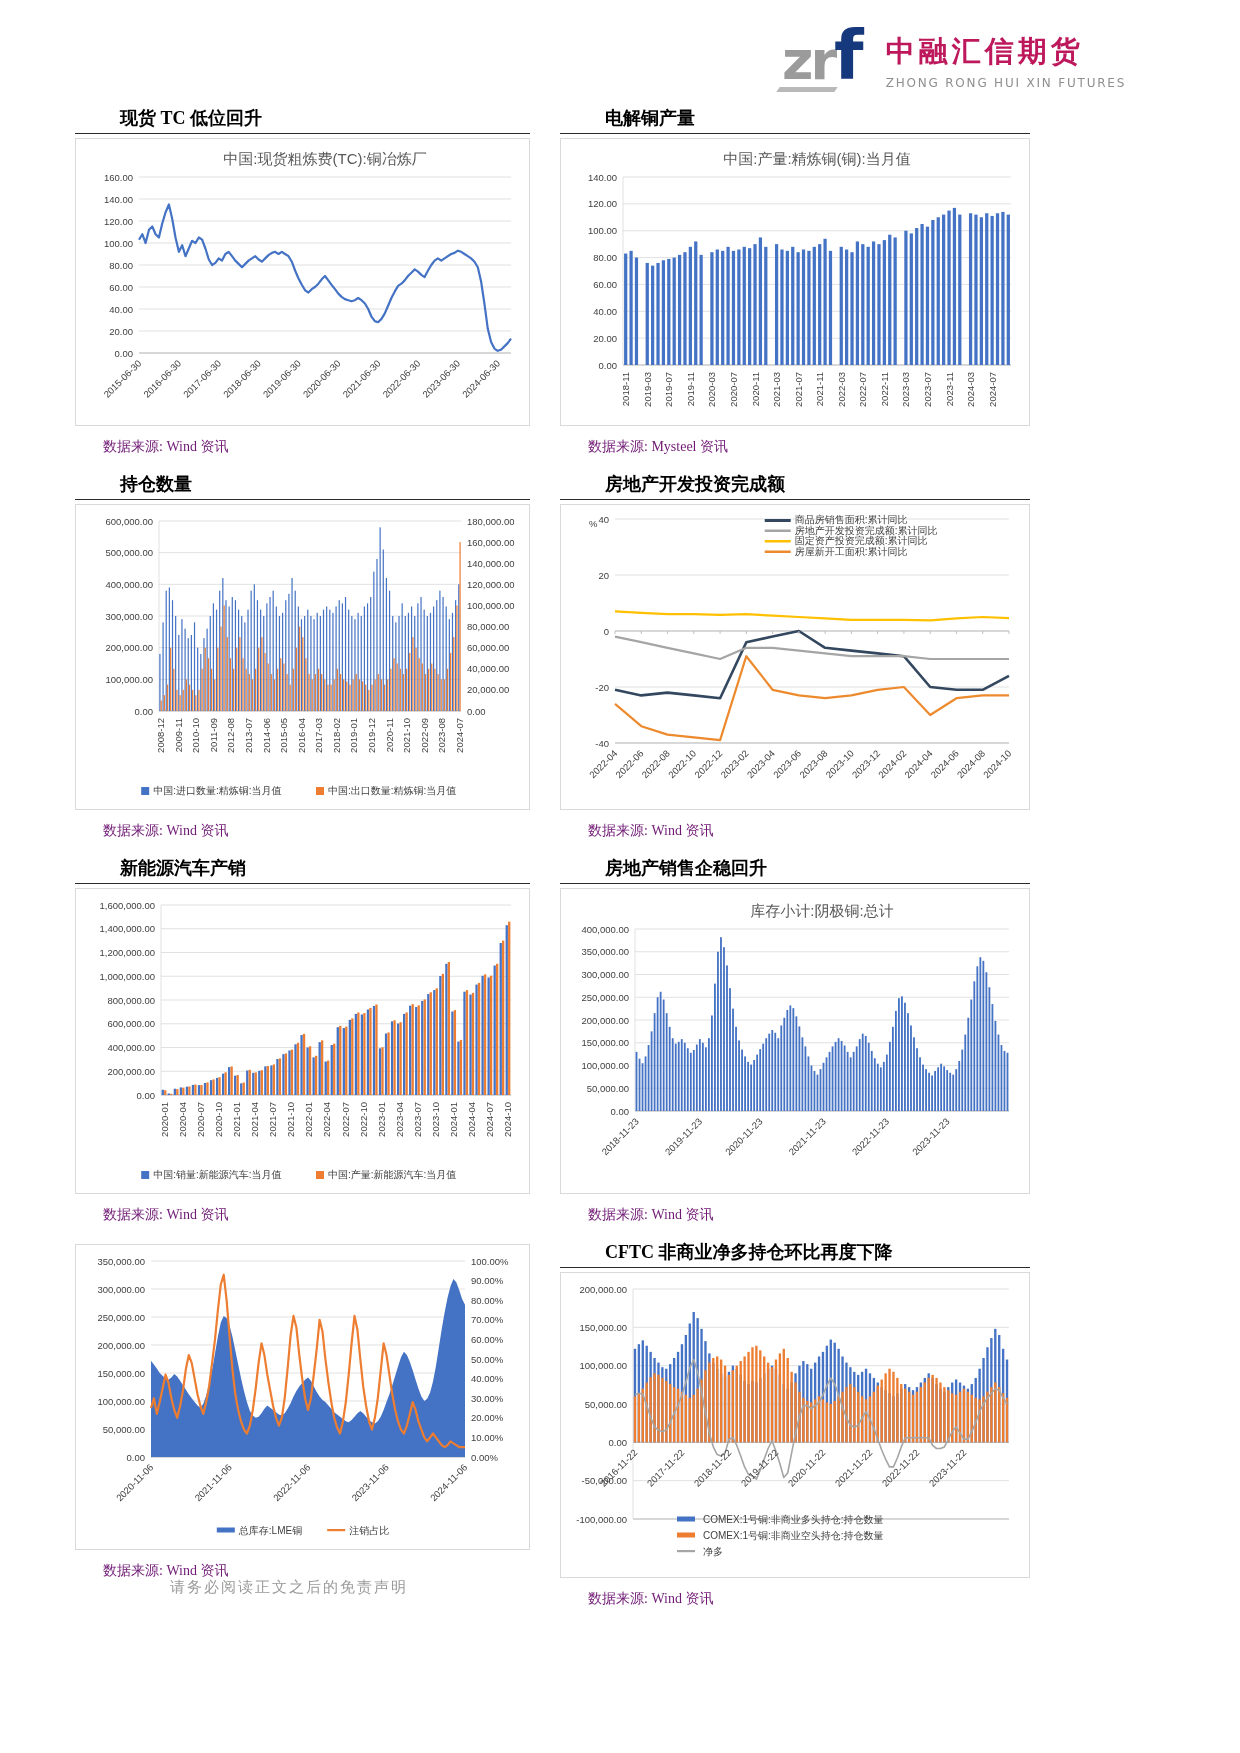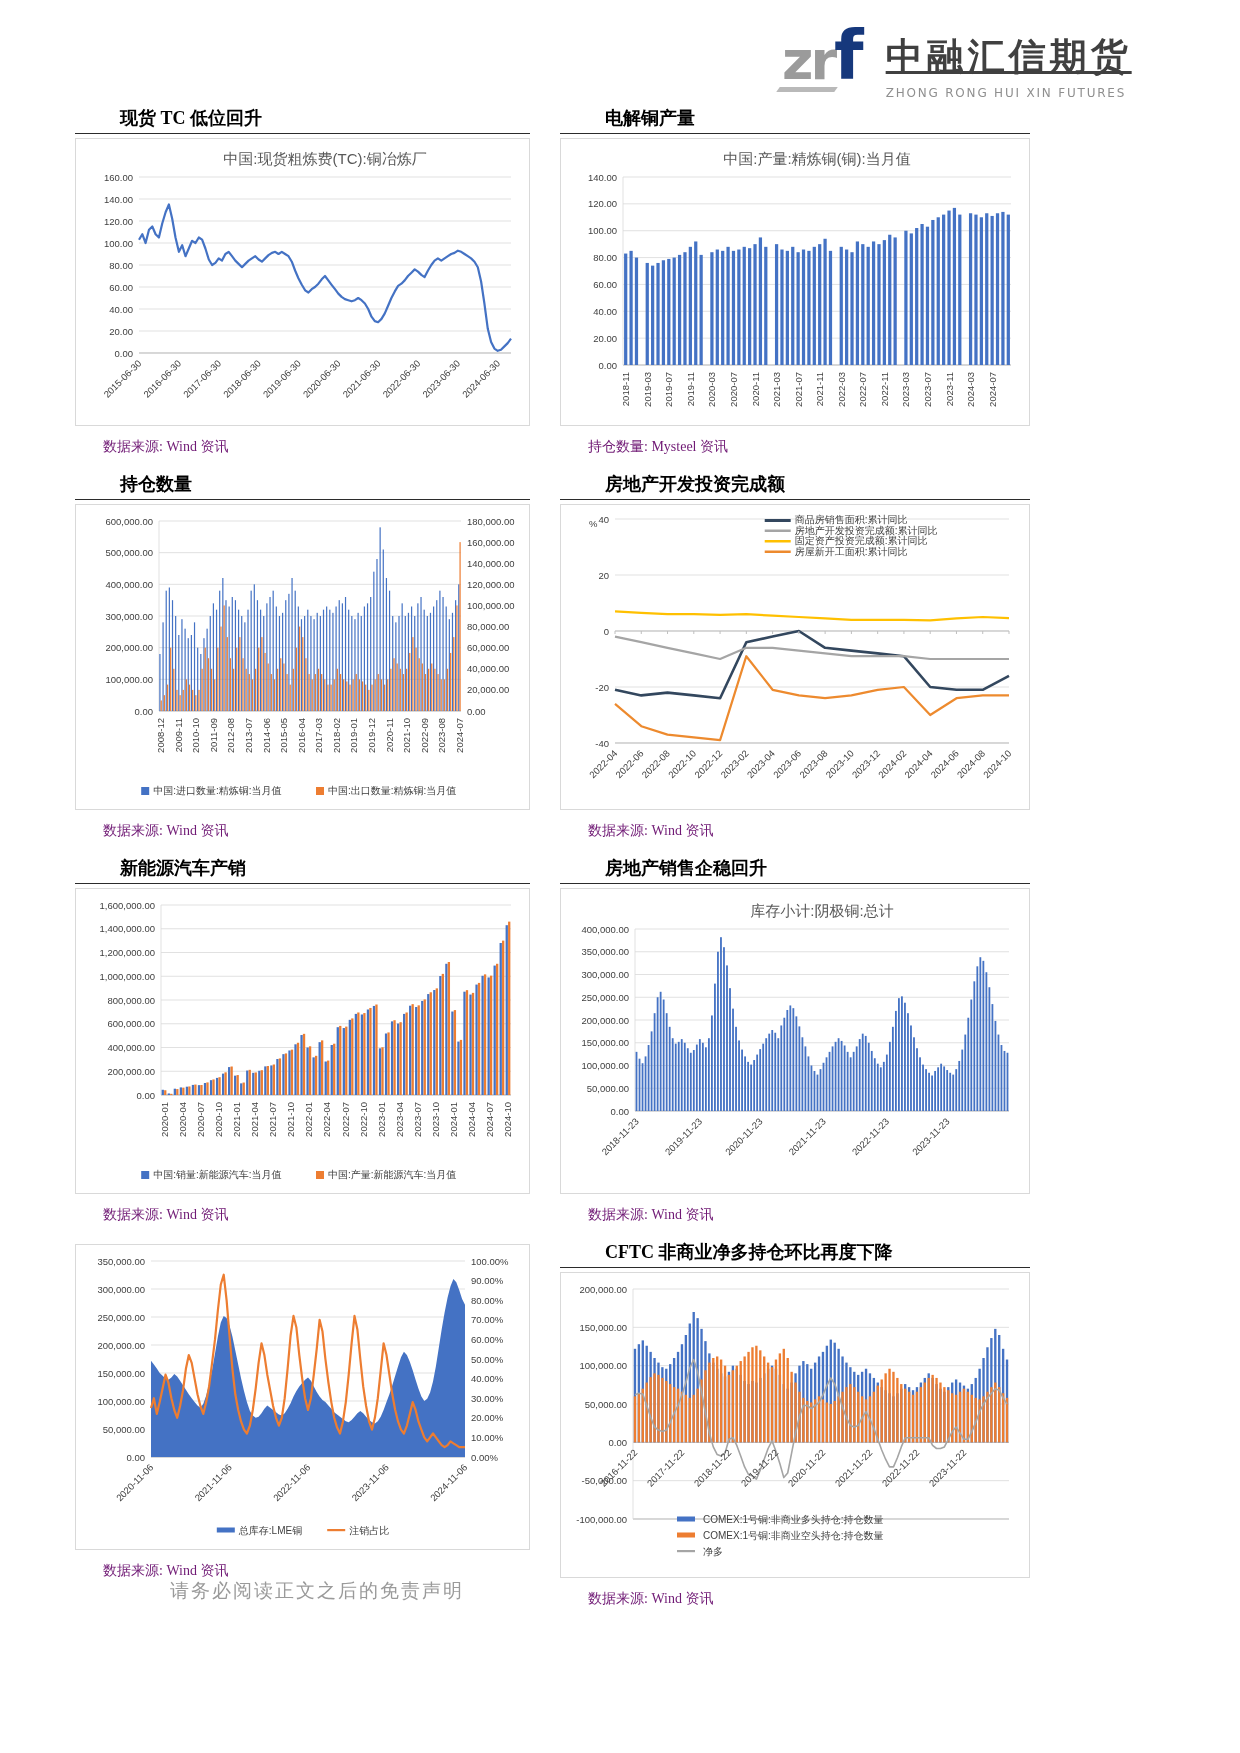--- a/index.html
+++ b/index.html
@@ -5,31 +5,31 @@
   html,body{margin:0;padding:0;background:#ffffff;}
   .page{position:relative;width:1240px;height:1753px;background:#fff;overflow:hidden;
         font-family:"Liberation Serif","DejaVu Serif",serif;}
   
   .brand{position:absolute;left:782px;top:22px;display:flex;align-items:flex-start;gap:22px;}
   .logo{position:relative;font-family:"DejaVu Sans",sans-serif;font-weight:bold;line-height:1;}
   .logo .zr{font-size:54px;color:#9b9b9b;letter-spacing:-3px;}
   .logo .f{font-size:68px;color:#16387c;}
   .logo .swoosh{position:absolute;left:-4px;bottom:-2px;width:58px;height:5px;background:#b9b9b9;transform:skewX(-35deg);}
   .brand-text{padding-top:10px;}
-  .brand-cn{font-family:"DejaVu Sans",sans-serif;font-weight:bold;font-size:37px;color:#404040;letter-spacing:4px;text-decoration:underline;}
+  .brand-cn{font-family:"DejaVu Sans",sans-serif;font-weight:bold;font-size:29px;color:#be185d;letter-spacing:4px;}
   .brand-en{font-family:"DejaVu Sans",sans-serif;font-size:12px;color:#8f8f8f;letter-spacing:1.8px;margin-top:4px;}
   
   .content{position:absolute;left:75px;top:106px;width:910px;display:grid;
            grid-template-columns:455px 470px;column-gap:30px;row-gap:16px;}
   .sec-head{border-bottom:1.5px solid #2b2b2b;padding:0 0 3px 45px;}
   .sec-title{font-size:18px;font-weight:bold;color:#000;}
   .chart-box{margin-top:4px;border:1px solid #d9d9d9;background:#fff;padding:2px 0;}
   .chart-box svg{display:block;margin:0 auto;}
   .src{margin-top:12px;padding-left:28px;font-size:14px;color:#701a75;}
-  .footer{position:absolute;left:170px;top:1578px;font-size:19px;color:#9a9a9a;letter-spacing:2px;}
+  .footer{position:absolute;left:170px;top:1578px;font-size:15px;color:#9a9a9a;letter-spacing:2px;}
   
   text.ax{font-family:"Liberation Sans","DejaVu Sans",sans-serif;font-size:9.5px;fill:#404040;}
   text.ctitle{font-family:"Liberation Sans","DejaVu Sans",sans-serif;font-size:15px;fill:#595959;}
   text.leg{font-family:"Liberation Sans","DejaVu Sans",sans-serif;font-size:10px;fill:#404040;}
 </style>
 </head>
 <body>
 
 <div class="page">
 
@@ -190,21 +190,21 @@
             <text class="ax" transform="translate(279.75,231) rotate(-90)" text-anchor="end">2022-03</text>
             <text class="ax" transform="translate(301.30555555555554,231) rotate(-90)" text-anchor="end">2022-07</text>
             <text class="ax" transform="translate(322.86111111111114,231) rotate(-90)" text-anchor="end">2022-11</text>
             <text class="ax" transform="translate(344.4166666666667,231) rotate(-90)" text-anchor="end">2023-03</text>
             <text class="ax" transform="translate(365.97222222222223,231) rotate(-90)" text-anchor="end">2023-07</text>
             <text class="ax" transform="translate(387.5277777777778,231) rotate(-90)" text-anchor="end">2023-11</text>
             <text class="ax" transform="translate(409.08333333333337,231) rotate(-90)" text-anchor="end">2024-03</text>
             <text class="ax" transform="translate(430.6388888888889,231) rotate(-90)" text-anchor="end">2024-07</text>
           </svg>
     </div>
-    <div class="src">持仓数量: Mysteel 资讯</div>
+    <div class="src">数据来源: Mysteel 资讯</div>
   </section>
       <section class="sec">
     <div class="sec-head">
       <span class="sec-title">持仓数量</span>
     </div>
     <div class="chart-box">
       <svg width="444" height="300" viewBox="0 0 444 300">
             <line x1="78" y1="204" x2="380" y2="204" stroke="#d9d9d9" stroke-width="0.8"></line>
             <text x="72" y="207.5" text-anchor="end" class="ax">0.00</text>
             <line x1="78" y1="172.33333333333334" x2="380" y2="172.33333333333334" stroke="#d9d9d9" stroke-width="0.8"></line>

